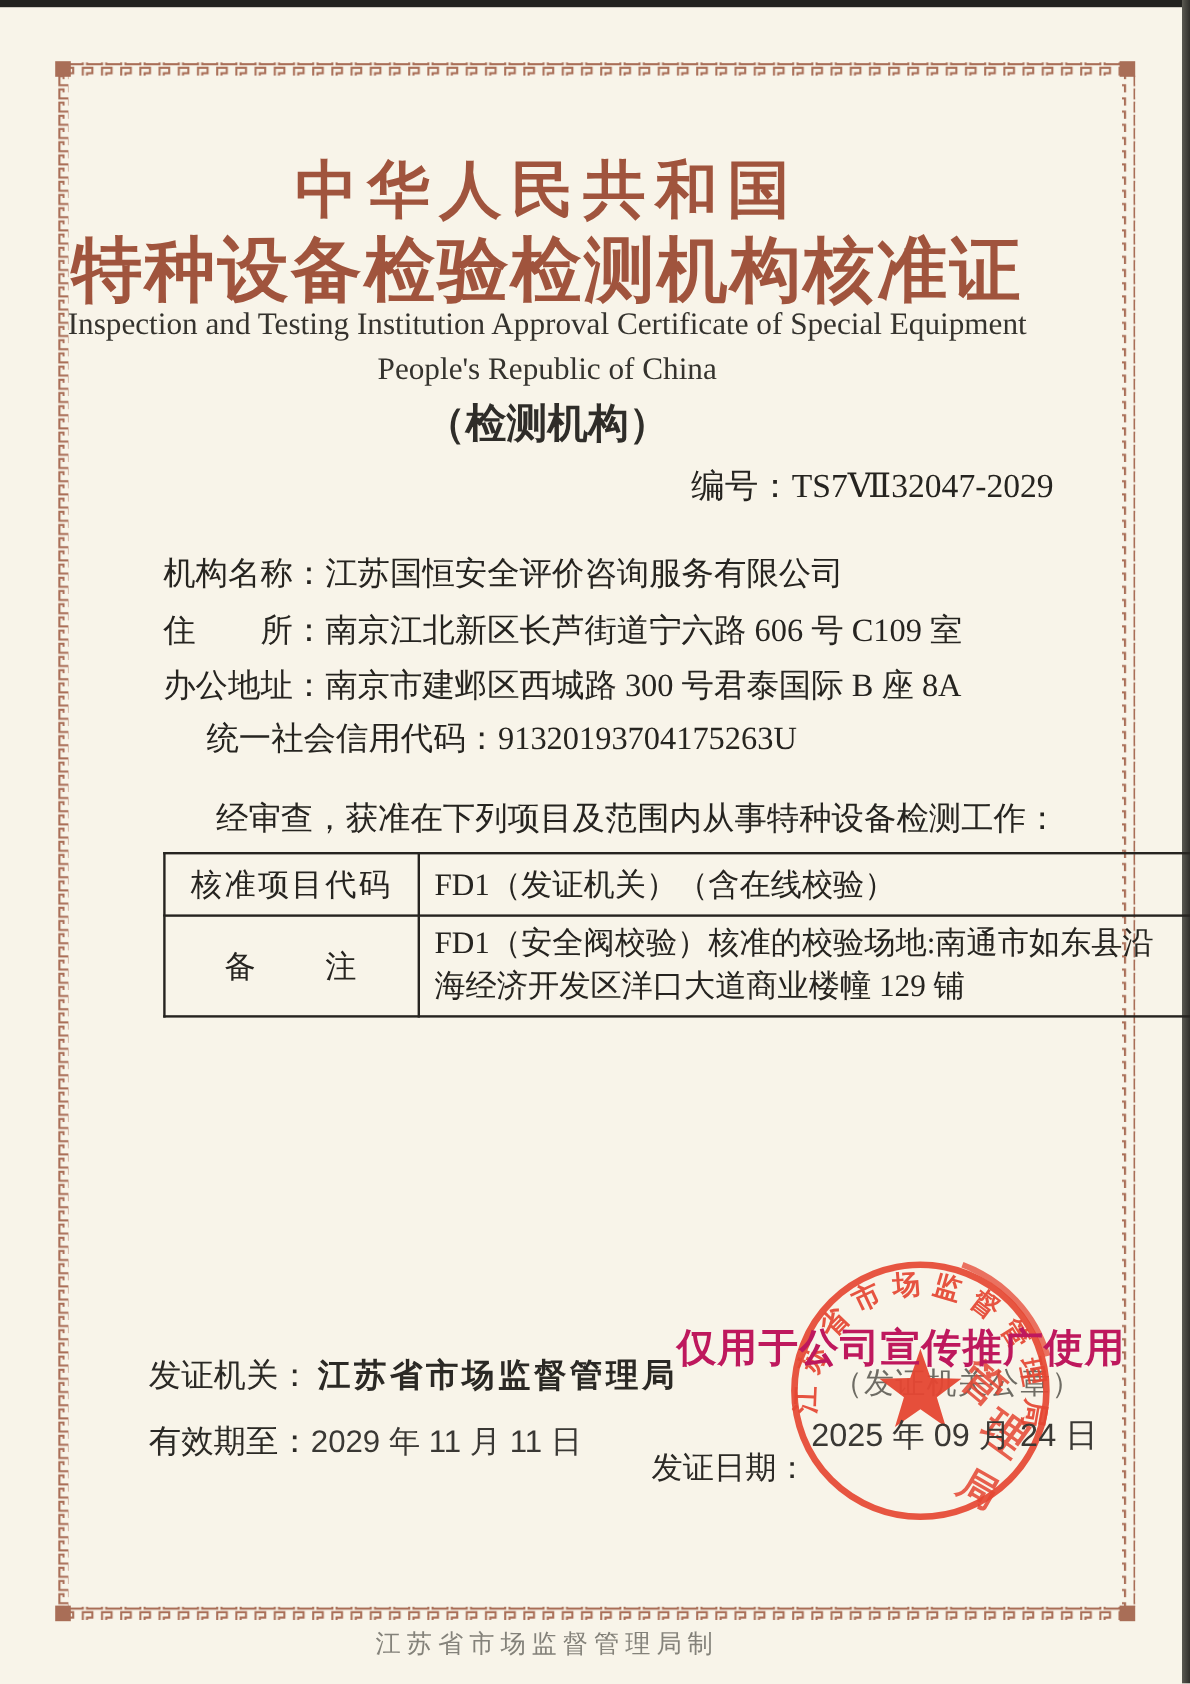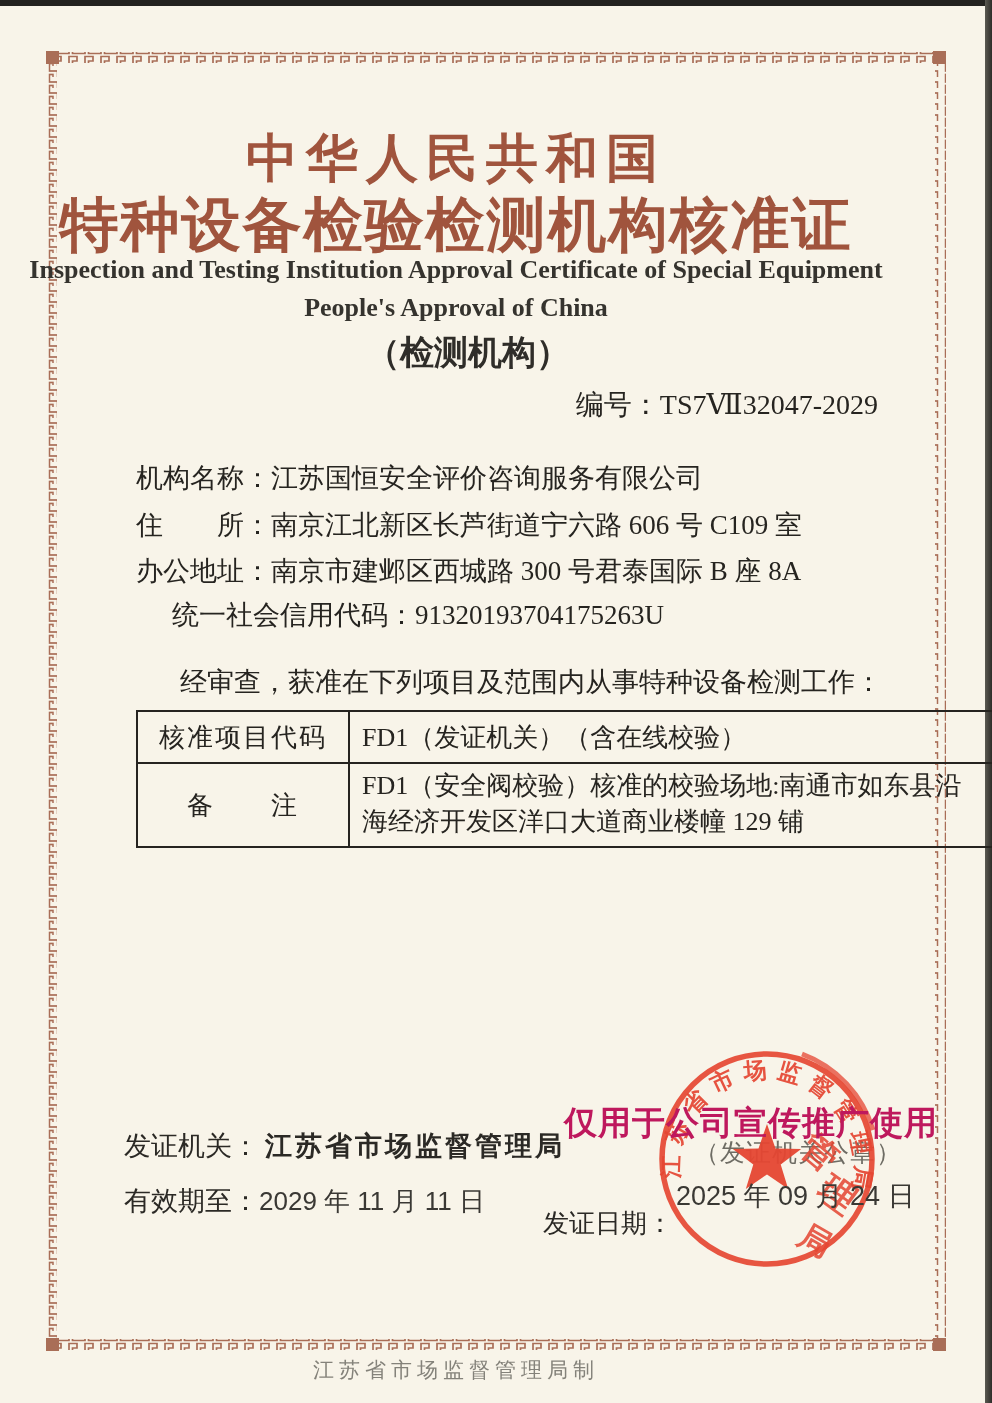--- a/index.html
+++ b/index.html
@@ -9,24 +9,24 @@
     font-family:"Liberation Serif","DejaVu Serif",serif;
     color:#2b2925;
   }
   .scan-edge-top{position:absolute;left:0;top:0;width:992px;height:6px;background:#23221f;}
   .scan-edge-right{position:absolute;right:0;top:0;width:7px;height:1403px;background:linear-gradient(to right,#5a5951,#2e2d29);}
   .abs{position:absolute;}
   .center{left:0;width:912px;text-align:center;}
   .title-cn{color:#a0543d;font-weight:700;}
   .t1{top:124px;font-size:52px;letter-spacing:8px;}
   .t2{top:186px;font-size:59px;letter-spacing:2px;}
-  .en{color:#35332e;font-weight:700;}
+  .en{color:#35332e;font-weight:400;}
   .en1{top:255px;font-size:26px;}
   .en2{top:293px;font-size:26px;}
-  .sub{top:330px;font-size:34px;font-weight:600;color:#2f2d29;padding-left:12px;}
+  .sub{top:330px;font-size:34px;font-weight:600;color:#2f2d29;}
   .serial{top:386px;left:0;width:878px;text-align:right;font-size:28px;color:#262420;}
   .field{left:136px;font-size:27px;color:#262420;white-space:nowrap;}
   .f1{top:460px;} .f2{top:507px;} .f3{top:553px;} .f4{top:597px;margin-left:36px;}
   .stmt{top:664px;left:180px;font-size:27px;color:#262420;}
   table.approval{
     position:absolute;left:136px;top:710px;width:864px;height:128px;
     border-collapse:collapse;table-layout:fixed;
   }
   table.approval td{
     border:2.5px solid #262420;font-size:26px;color:#262420;
@@ -68,21 +68,21 @@
   <rect x="935" y="63" width="11" height="1276" fill="url(#mv)"></rect>
   <rect x="46" y="51" width="13" height="13" fill="#a96e57"></rect>
   <rect x="933" y="51" width="13" height="13" fill="#a96e57"></rect>
   <rect x="46" y="1338" width="13" height="13" fill="#a96e57"></rect>
   <rect x="933" y="1338" width="13" height="13" fill="#a96e57"></rect>
 </svg>
 
 <div class="abs center title-cn t1">中华人民共和国</div>
 <div class="abs center title-cn t2">特种设备检验检测机构核准证</div>
 <div class="abs center en en1">Inspection and Testing Institution Approval Certificate of Special Equipment</div>
-<div class="abs center en en2">People's Approval of China</div>
+<div class="abs center en en2">People's Republic of China</div>
 <div class="abs center sub">（检测机构）</div>
 
 <div class="abs serial">编号：TS7Ⅶ32047-2029</div>
 
 <div class="abs field f1"><span>机构名称：</span><span>江苏国恒安全评价咨询服务有限公司</span></div>
 <div class="abs field f2"><span>住　　所：</span><span>南京江北新区长芦街道宁六路 606 号 C109 室</span></div>
 <div class="abs field f3"><span>办公地址：</span><span>南京市建邺区西城路 300 号君泰国际 B 座 8A</span></div>
 <div class="abs field f4"><span>统一社会信用代码：</span><span>91320193704175263U</span></div>
 
 <div class="abs stmt">经审查，获准在下列项目及范围内从事特种设备检测工作：</div>

